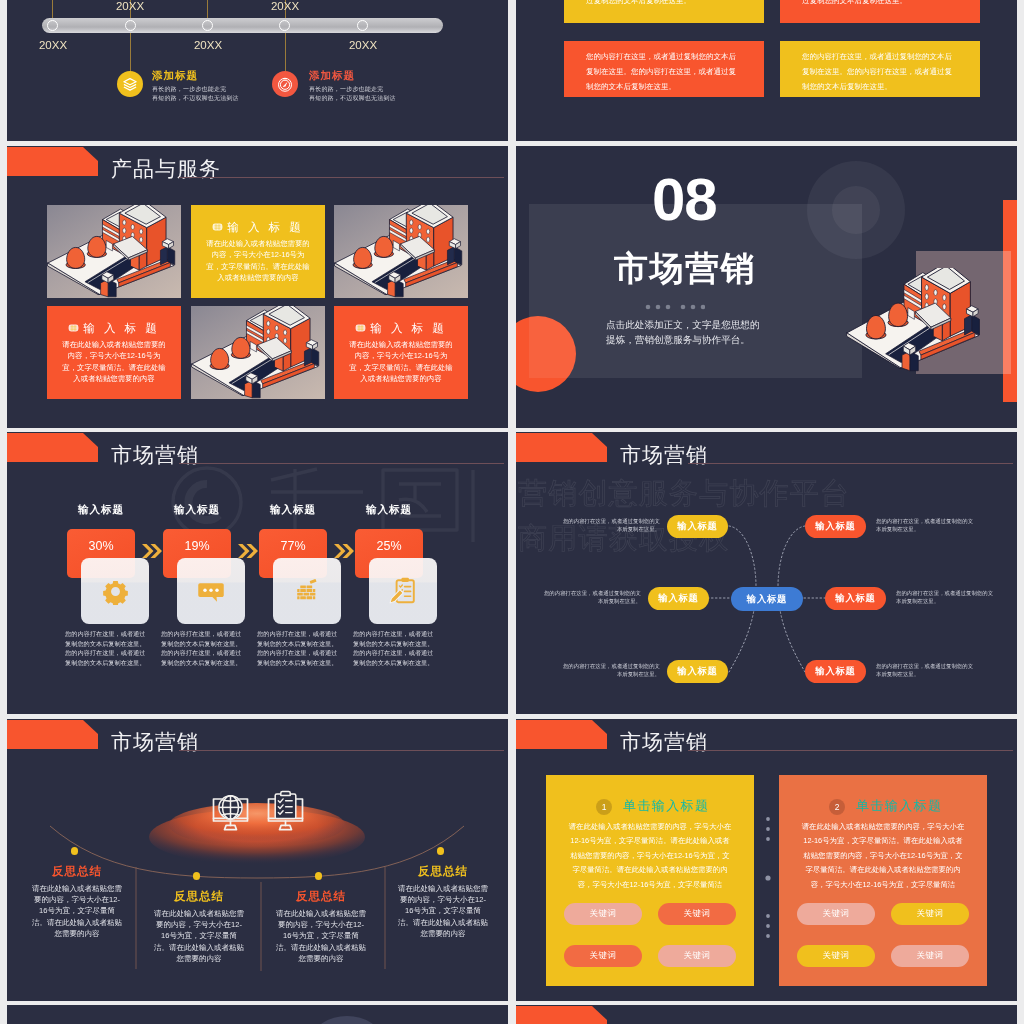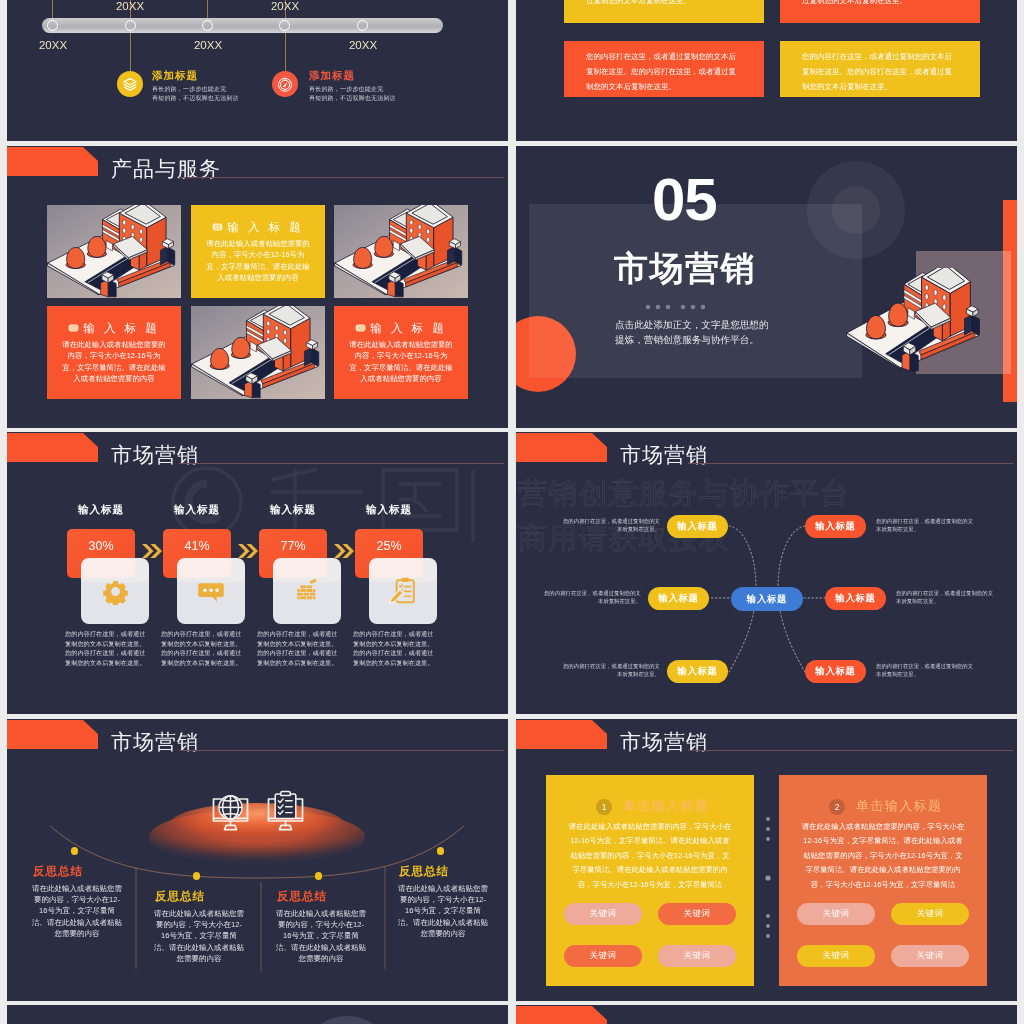--- a/index.html
+++ b/index.html
@@ -42,28 +42,28 @@
           background:linear-gradient(150deg,#fa5c34 0%,#f44f27 100%);}
   .st-pct{position:absolute;width:68px;text-align:center;font-size:12.5px;color:#fff;}
   .st-ico{position:absolute;width:68px;height:66px;border-radius:8px;
            background:linear-gradient(180deg,rgba(252,250,250,0.93) 0%,rgba(250,248,248,0.93) 36%,rgba(232,234,239,0.97) 38%,rgba(232,234,239,0.97) 100%);}
   .st-body{position:absolute;font-size:6.2px;color:#dcdde4;line-height:9.5px;width:83px;}
   
   .mm-node{position:absolute;border-radius:12px;color:#fff;font-size:9.3px;font-weight:bold;
            display:flex;align-items:center;justify-content:center;letter-spacing:0.8px;}
   .mm-txt{position:absolute;font-size:5.4px;color:#d2d4dd;line-height:8.2px;width:98px;}
   
-  .rf-t{position:absolute;font-size:11.5px;font-weight:bold;letter-spacing:1px;text-align:left;}
+  .rf-t{position:absolute;font-size:11.5px;font-weight:bold;letter-spacing:1px;text-align:center;}
   .rf-b{position:absolute;font-size:7.5px;color:#e3e4ea;line-height:11.2px;text-align:center;}
   .rf-dot{position:absolute;width:7.5px;height:7.5px;border-radius:50%;background:#f0c01d;}
   
   .tp{position:absolute;width:208px;height:211px;}
   .tp-num{position:absolute;width:16px;height:16px;border-radius:50%;color:#fff;font-size:8.5px;
           display:flex;align-items:center;justify-content:center;}
-  .tp-h{position:absolute;font-size:13px;color:#fdba74;letter-spacing:1.4px;}
+  .tp-h{position:absolute;font-size:13px;color:#14b8a6;letter-spacing:1.4px;}
   .tp-b{position:absolute;font-size:7.4px;color:#fff;line-height:14.4px;text-align:center;}
   .tp-tag{position:absolute;width:78px;height:22px;border-radius:11px;color:#fff;font-size:8.5px;
           display:flex;align-items:center;justify-content:center;letter-spacing:0.5px;}
   .wm{position:absolute;color:transparent;font-weight:normal;white-space:nowrap;
       -webkit-text-stroke:0.7px rgba(255,255,255,0.09);}
 </style>
 </head>
 <body>
 
 <svg width="0" height="0" style="position:absolute" aria-hidden="true">
@@ -362,35 +362,35 @@
   <div class="ab" style="left:316px;top:40px;width:48px;height:48px;border-radius:50%;background:rgba(255,255,255,0.055);"></div>
   <div class="ab" style="left:487px;top:54px;width:14px;height:202px;background:#f8552e;"></div>
   <div class="ab" style="left:-16px;top:170px;width:76px;height:76px;border-radius:50%;background:#f8552e;"></div>
   <div class="sd-panel" style="left:13px;top:58px;width:333px;height:174px;"></div>
   <div class="ab" style="left:400px;top:105px;width:95px;height:123px;background:rgba(252,206,197,0.35);"></div>
   <div class="ab" style="left:330px;top:122px;width:140px;height:104px;">
     <svg width="140" height="104" viewBox="-6 -6 215 160" preserveAspectRatio="none">
           <use href="#isont" x="-6" y="-6" width="215" height="160"></use>
         </svg>
   </div>
-  <div class="sd-num" style="left:136px;top:25px;">05</div>
+  <div class="sd-num" style="left:136px;top:25px;">08</div>
   <div class="sd-title" style="left:98px;top:103px;">市场营销</div>
   <div class="ab" style="left:129px;top:150px;">
     <svg width="60" height="6">
       <g fill="#7d8190">
             <circle cx="3" cy="3" r="2.3"></circle>
             <circle cx="13" cy="3" r="2.3"></circle>
             <circle cx="23" cy="3" r="2.3"></circle>
       <circle cx="38" cy="3" r="2.3"></circle>
             <circle cx="48" cy="3" r="2.3"></circle>
             <circle cx="58" cy="3" r="2.3"></circle>
           </g>
     </svg>
   </div>
-  <div class="sd-body" style="left:99px;top:171px;width:200px;">
+  <div class="sd-body" style="left:90px;top:171px;width:200px;">
     <div>点击此处添加正文，文字是您思想的</div>
     <div>提炼，营销创意服务与协作平台。</div>
   </div>
 </div>
 
 <div class="slide r2 c0">
   <div class="hdr"></div>
   <div class="htitle">市场营销</div>
   <div class="hrule"></div>
   <div class="ab" style="left:160px;top:26px;">
@@ -421,21 +421,21 @@
   </div>
   <div class="st-body" style="left:58px;top:197px;">您的内容打在这里，或者通过复制您的文本后复制在这里。您的内容打在这里，或者通过复制您的文本后复制在这里。</div>
   <div class="ab" style="left:134px;top:112px;">
     <svg width="22" height="14" viewBox="0 0 22 14">
       <path d="M1 0 L8 7 L1 14 L5.5 14 L12.5 7 L5.5 0 Z" fill="#eeb03c"></path>
       <path d="M9.5 0 L16.5 7 L9.5 14 L14 14 L21 7 L14 0 Z" fill="#eeb03c"></path>
     </svg>
   </div>
   <div class="st-lab" style="left:156px;top:71px;width:68px;text-align:center;">输入标题</div>
   <div class="st-box" style="left:156px;top:97px;"></div>
-  <div class="st-pct" style="left:156px;top:107px;">41%</div>
+  <div class="st-pct" style="left:156px;top:107px;">19%</div>
   <div class="st-ico" style="left:170px;top:126px;">
     <div class="ab" style="left:0;top:0;width:68px;height:66px;display:flex;align-items:center;justify-content:center;">
           <svg viewBox="0 0 40 40" width="30" height="30">
             <path d="M5.4 9.6h29.2c1.4 0 2.4 1.1 2.4 2.4v13.6c0 1.4-1.1 2.4-2.4 2.4h-7.2l0.6 6.4-6.2-6.4H5.4A2.4 2.4 0 0 1 3 25.6V12a2.4 2.4 0 0 1 2.4-2.4z" fill="#eeb03c"></path>
             <g fill="#fbfbfc">
               <circle cx="12" cy="19" r="2.3"></circle>
               <circle cx="20" cy="19" r="2.3"></circle>
               <circle cx="28" cy="19" r="2.3"></circle>
             </g>
           </svg>

